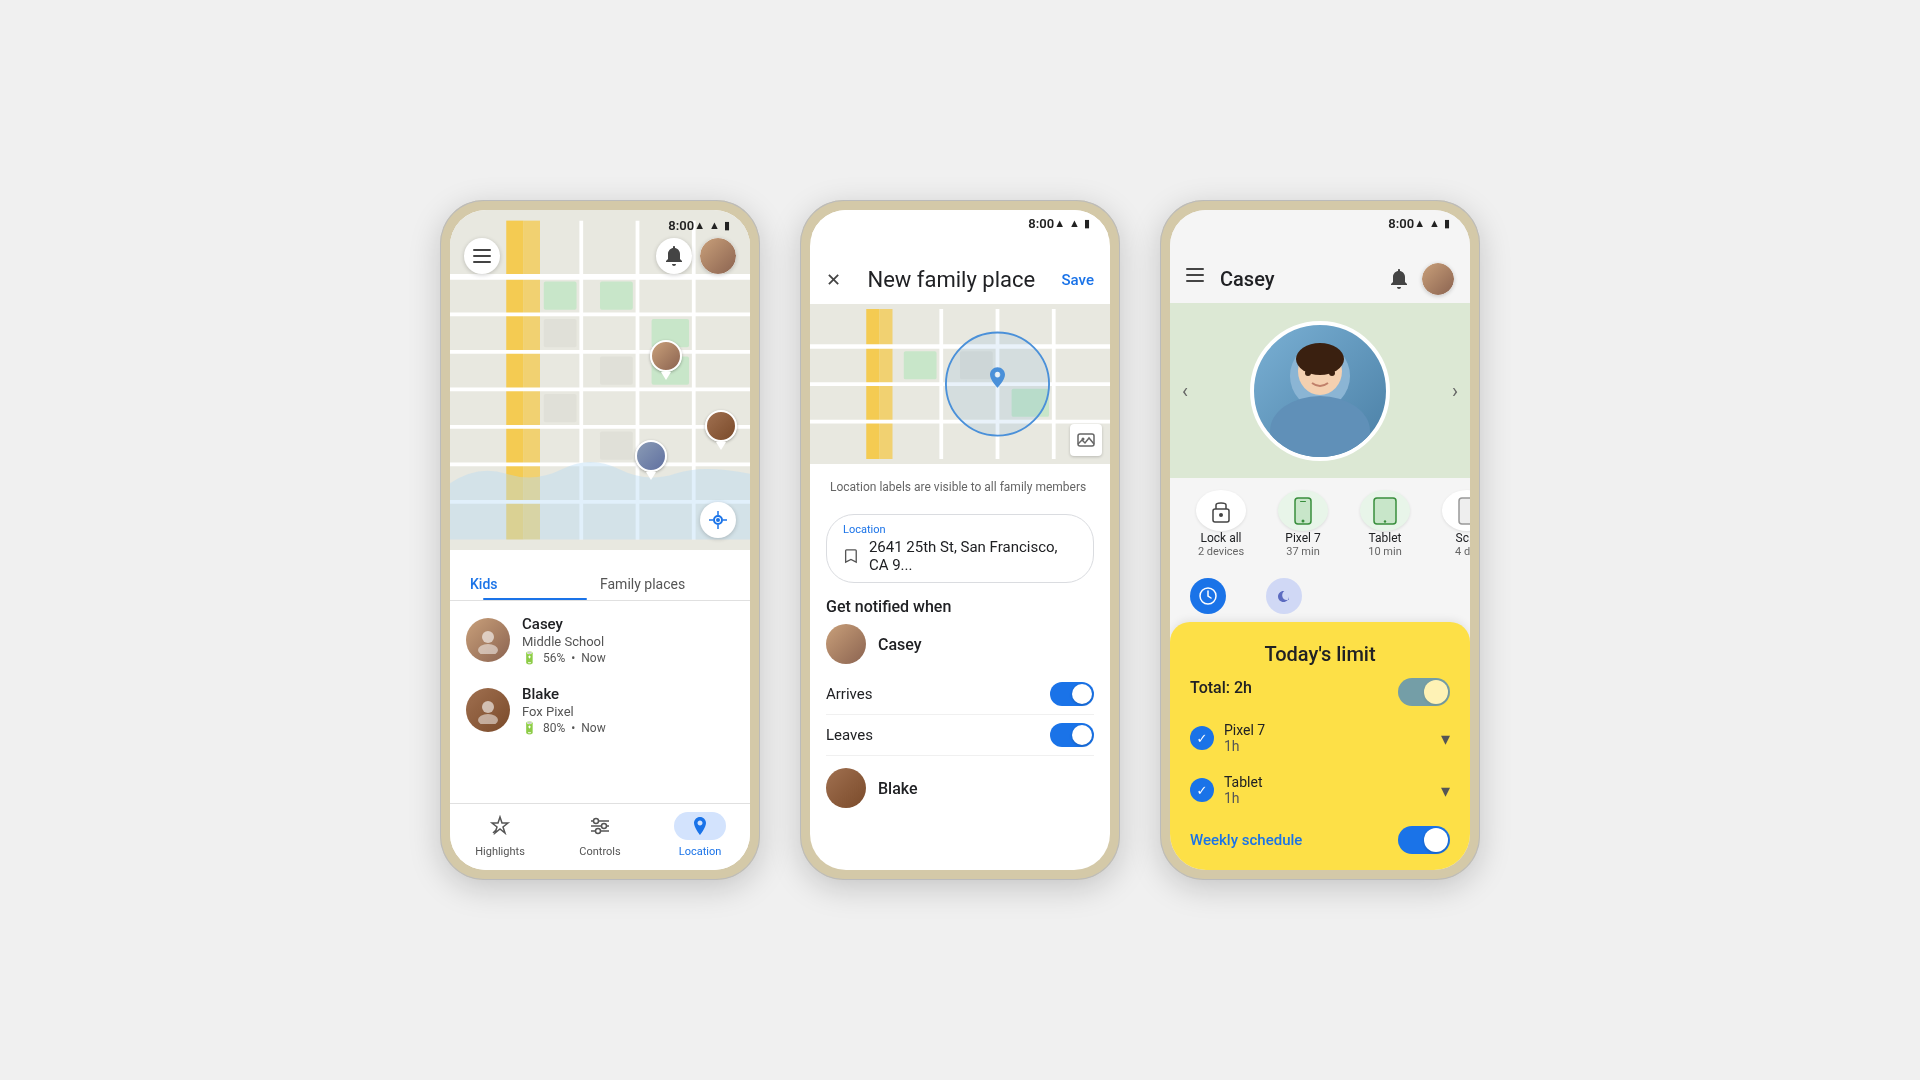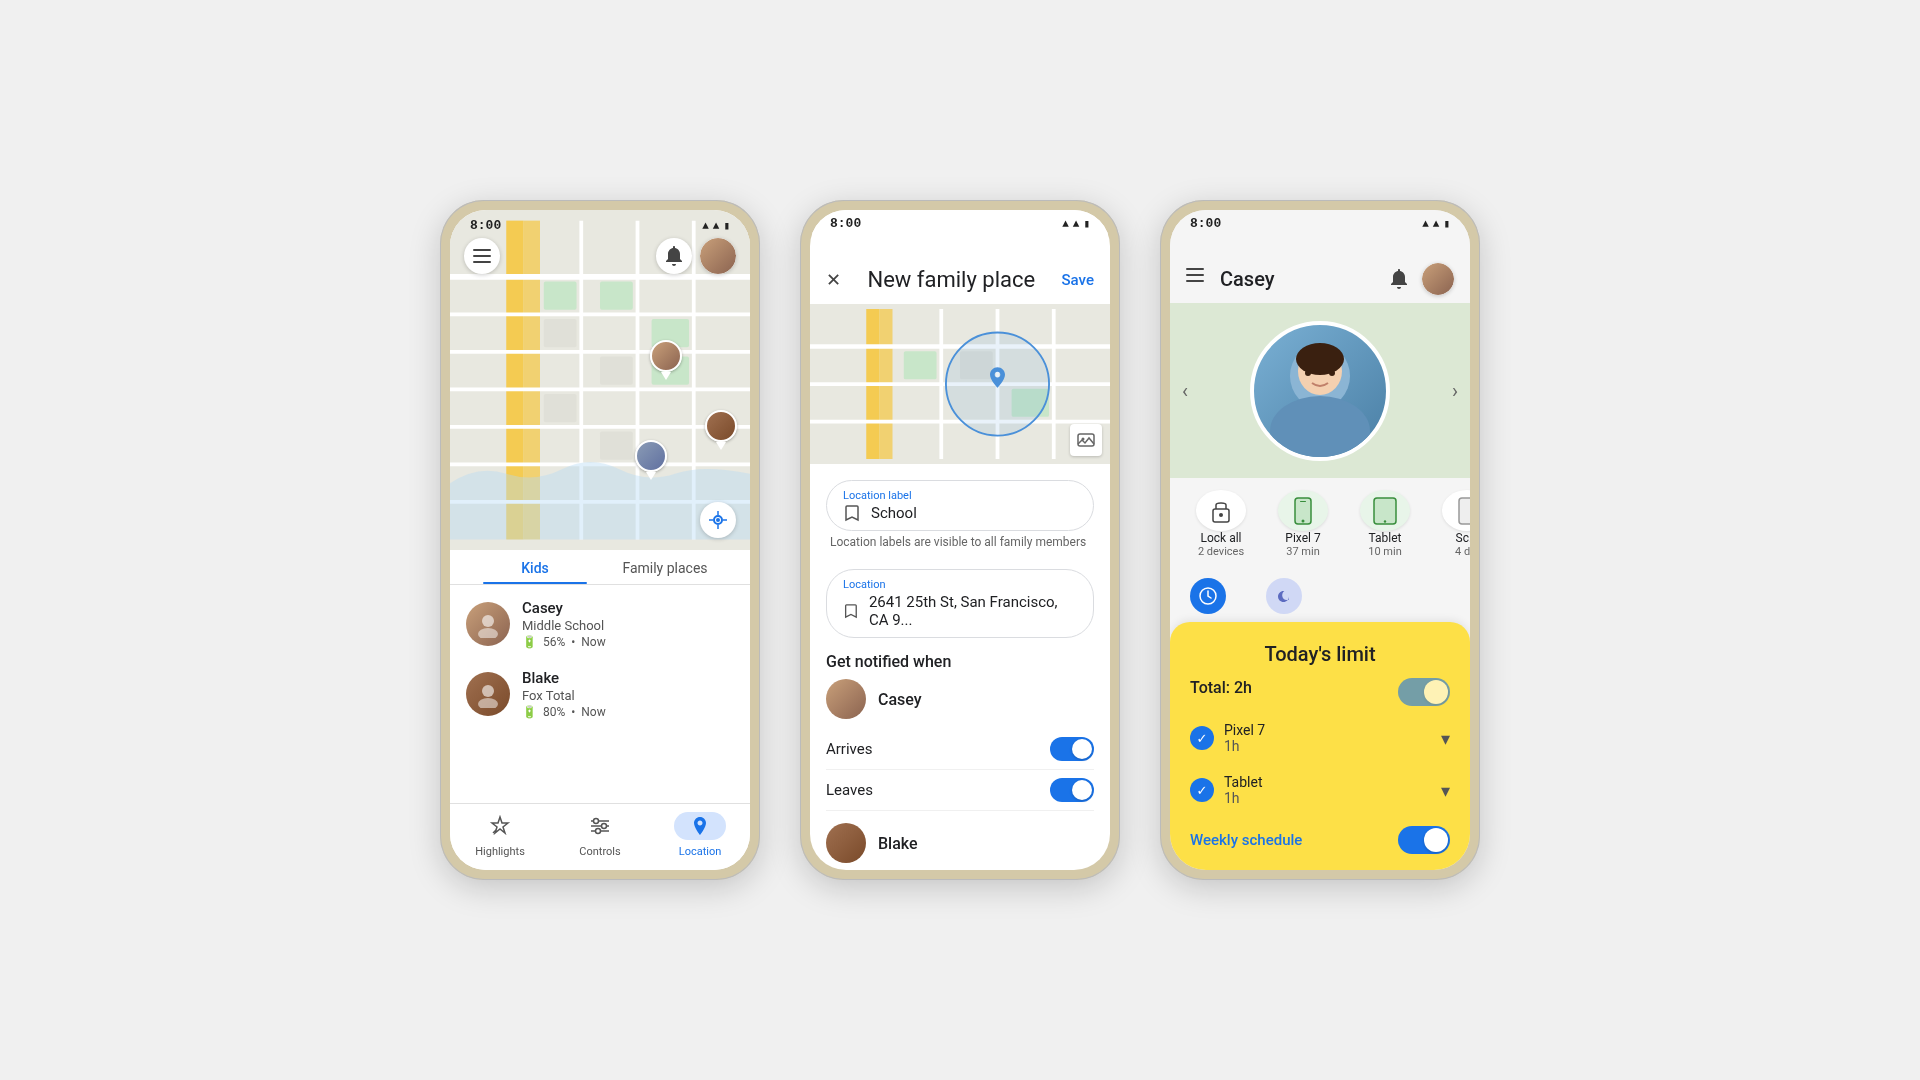--- a/index.html
+++ b/index.html
@@ -33,28 +33,27 @@
       border-radius: 36px;
       overflow: hidden;
       display: flex;
       flex-direction: column;
       position: relative;
     }
 
     
     .status-bar {
       display: flex;
-      justify-content: space-between;
+      justify-content: flex-end;
       align-items: center;
       padding: 8px 20px 4px;
       background: transparent;
       position: absolute;
       top: 0; left: 0; right: 0;
       z-index: 10;
-      font-family: Liberation Mono, monospace;
     }
 
     .status-time {
       font-size: 13px;
       font-weight: 600;
       color: #222;
     }
 
     .status-icons {
       display: flex;
@@ -155,26 +154,27 @@
     }
 
     .tab-bar {
       display: flex;
       border-bottom: 1px solid #e0e0e0;
       padding: 0 20px;
     }
 
     .tab-item {
       flex: 1;
-      text-align: center;
+      text-align: left;
       padding: 10px 0 8px;
       font-size: 14px;
       color: #555;
       position: relative;
       cursor: pointer;
+      margin-top: 16px;
     }
 
     .tab-item.active {
       color: #1a73e8;
       font-weight: 500;
     }
 
     .tab-item.active::after {
       content: '';
       position: absolute;
@@ -804,21 +804,21 @@
         </div>
         <div class="member-item">
           <div class="member-avatar" style="background: linear-gradient(135deg, #a07050, #7a4a2a);">
             <svg width="28" height="28" viewBox="0 0 28 28">
                 <circle cx="14" cy="11" r="6" fill="#fff" opacity="0.6"></circle>
                 <ellipse cx="14" cy="24" rx="10" ry="6" fill="#fff" opacity="0.5"></ellipse>
               </svg>
           </div>
           <div class="member-info">
             <div class="member-name">Blake</div>
-            <div class="member-location">Fox Total</div>
+            <div class="member-location">Fox Pixel</div>
             <div class="member-status">
               <span>🔋</span>
               <span>80%</span>
               <span>•</span>
               <span>Now</span>
             </div>
           </div>
         </div>
       </div>
 
@@ -902,29 +902,20 @@
           <svg width="18" height="18" viewBox="0 0 18 18" fill="none">
             <rect x="1" y="3" width="16" height="12" rx="2" stroke="#666" stroke-width="1.5" fill="none"></rect>
             <circle cx="6" cy="8" r="1.5" fill="#666"></circle>
             <path d="M1 13L5 9L8 12L12 7L17 13" stroke="#666" stroke-width="1.5" fill="none"></path>
           </svg>
         </div>
       </div>
 
       <div class="p2-form">
 
-        <div class="p2-input-group">
-          <div class="p2-input-label">Location label</div>
-          <div class="p2-input-row">
-            <svg width="18" height="18" viewBox="0 0 18 18" fill="none">
-              <path d="M4 2H14C14.6 2 15 2.4 15 3V16L9 13L3 16V3C3 2.4 3.4 2 4 2Z" stroke="#555" stroke-width="1.5" fill="none"></path>
-            </svg>
-            <span class="p2-input-value">School</span>
-          </div>
-        </div>
         <div class="p2-hint">Location labels are visible to all family members</div>
 
         <div class="p2-input-group">
           <div class="p2-input-label">Location</div>
           <div class="p2-input-row">
             <svg width="18" height="18" viewBox="0 0 18 18" fill="none">
               <path d="M4 2H14C14.6 2 15 2.4 15 3V16L9 13L3 16V3C3 2.4 3.4 2 4 2Z" stroke="#555" stroke-width="1.5" fill="none"></path>
             </svg>
             <span class="p2-input-value">2641 25th St, San Francisco, CA 9...</span>
           </div>

